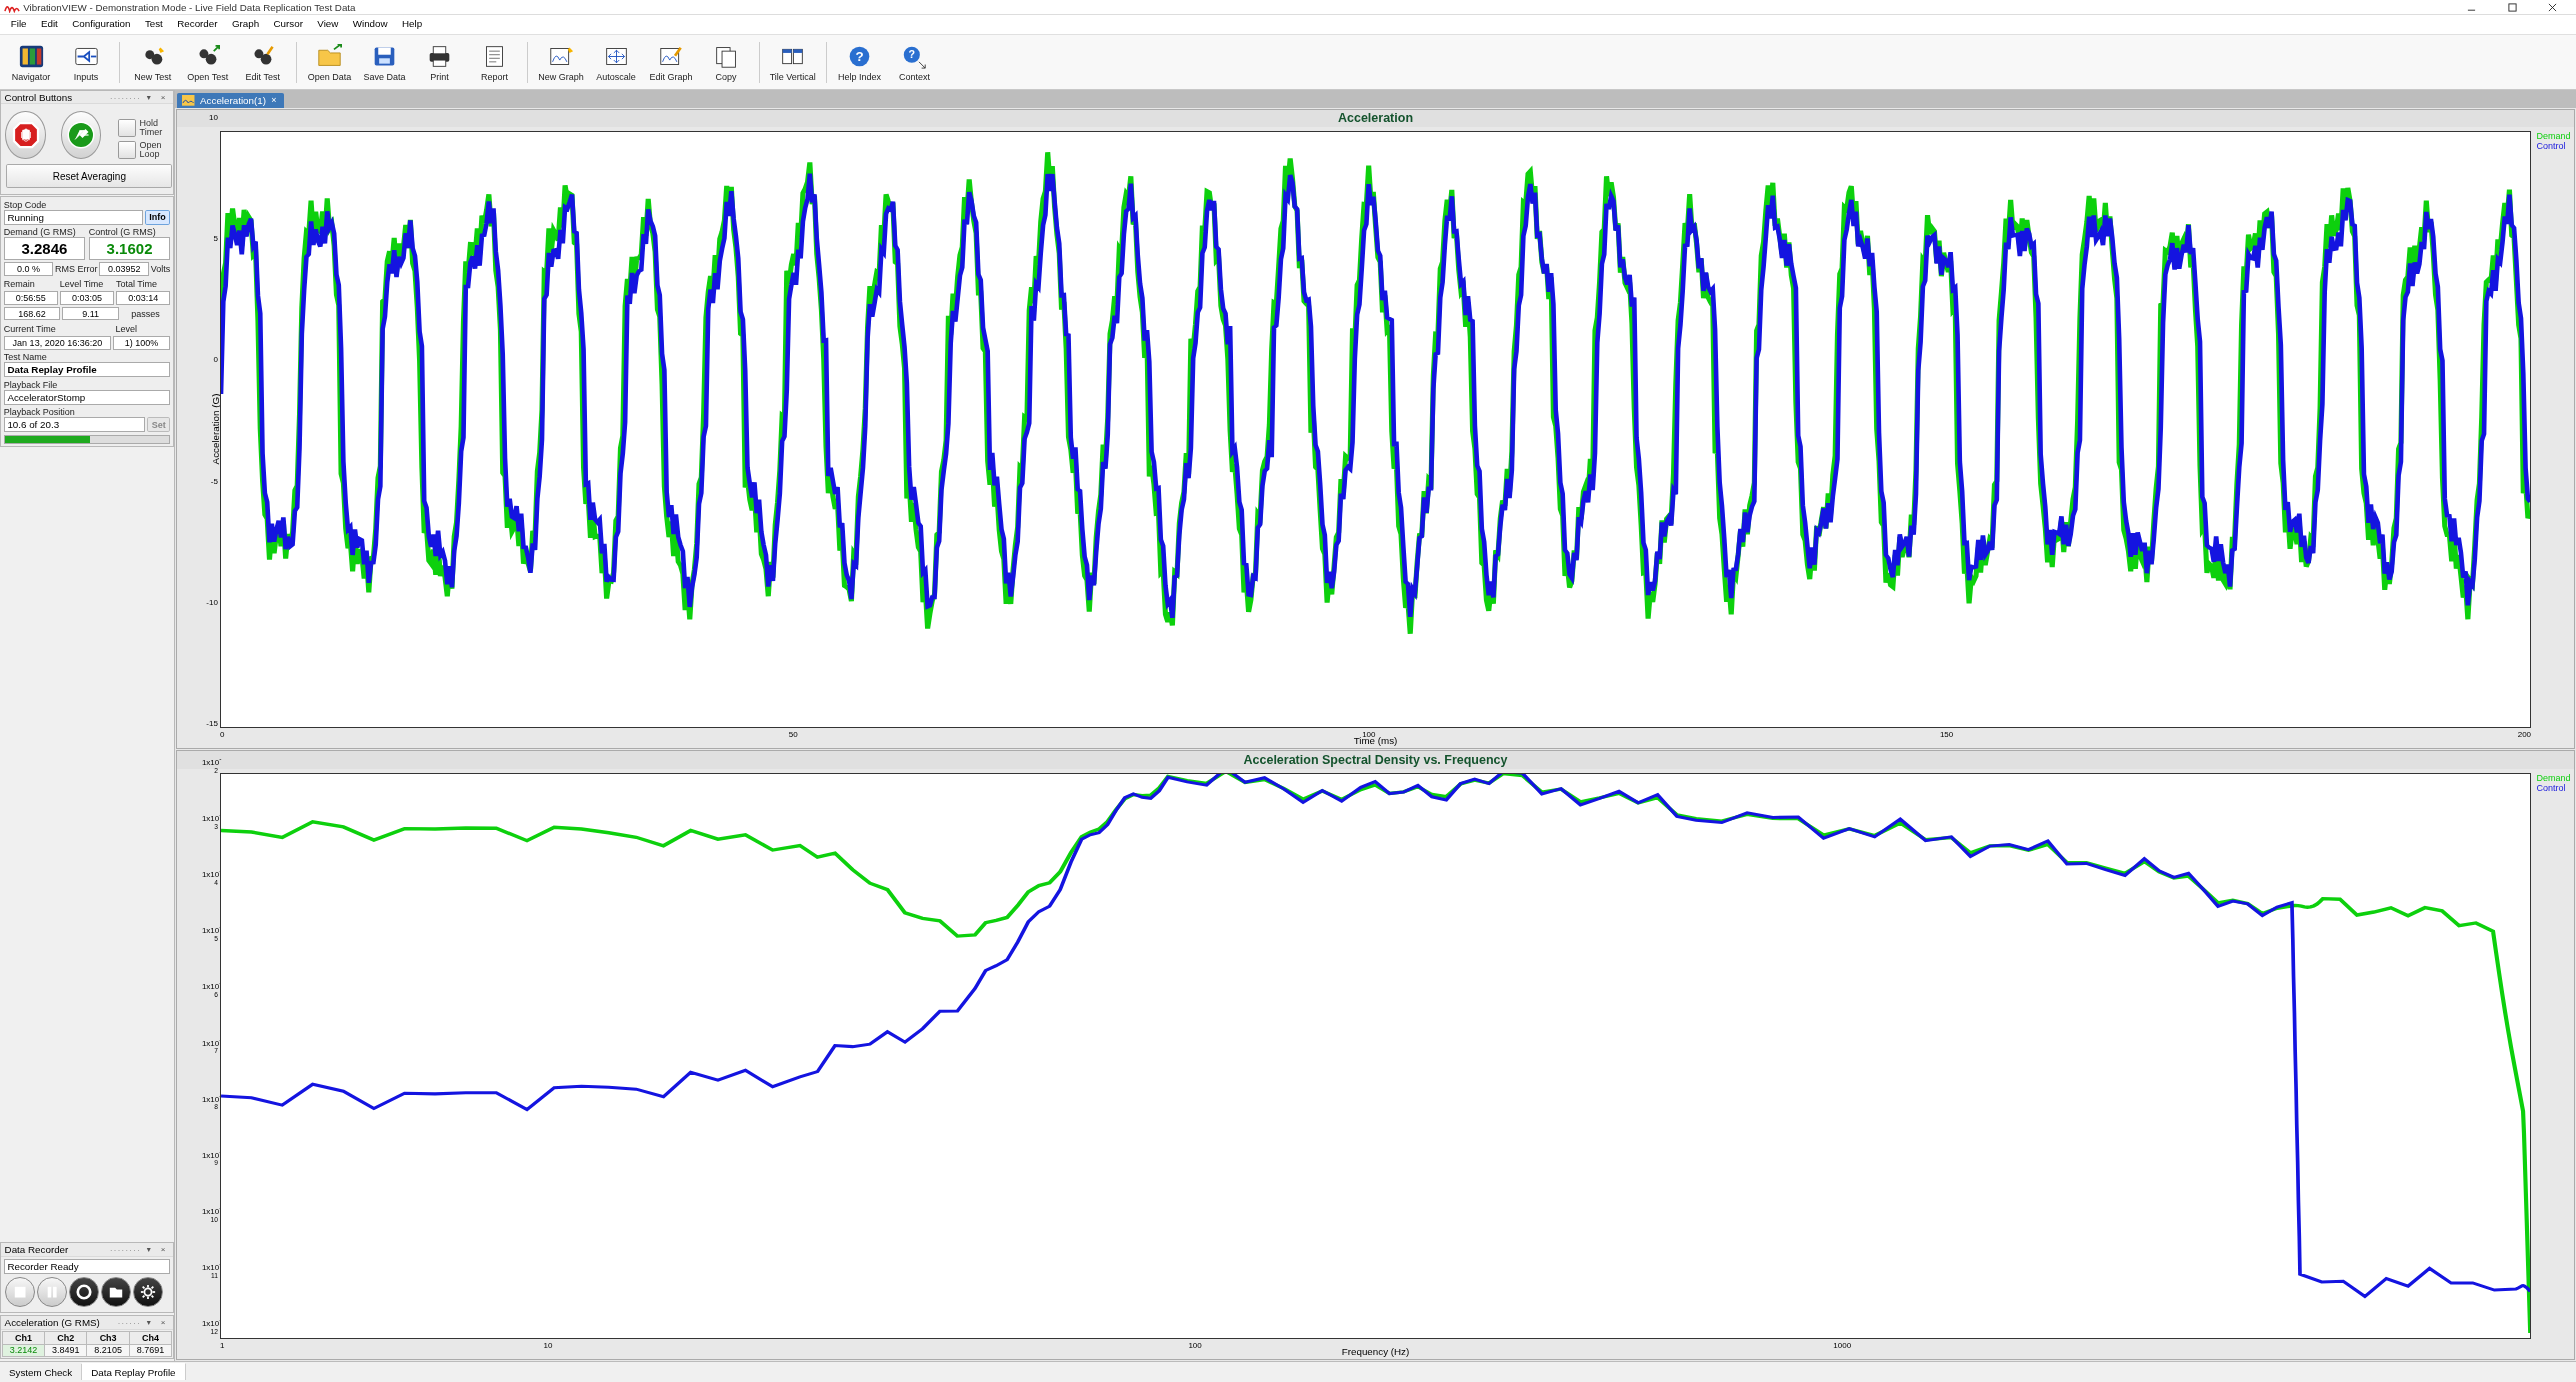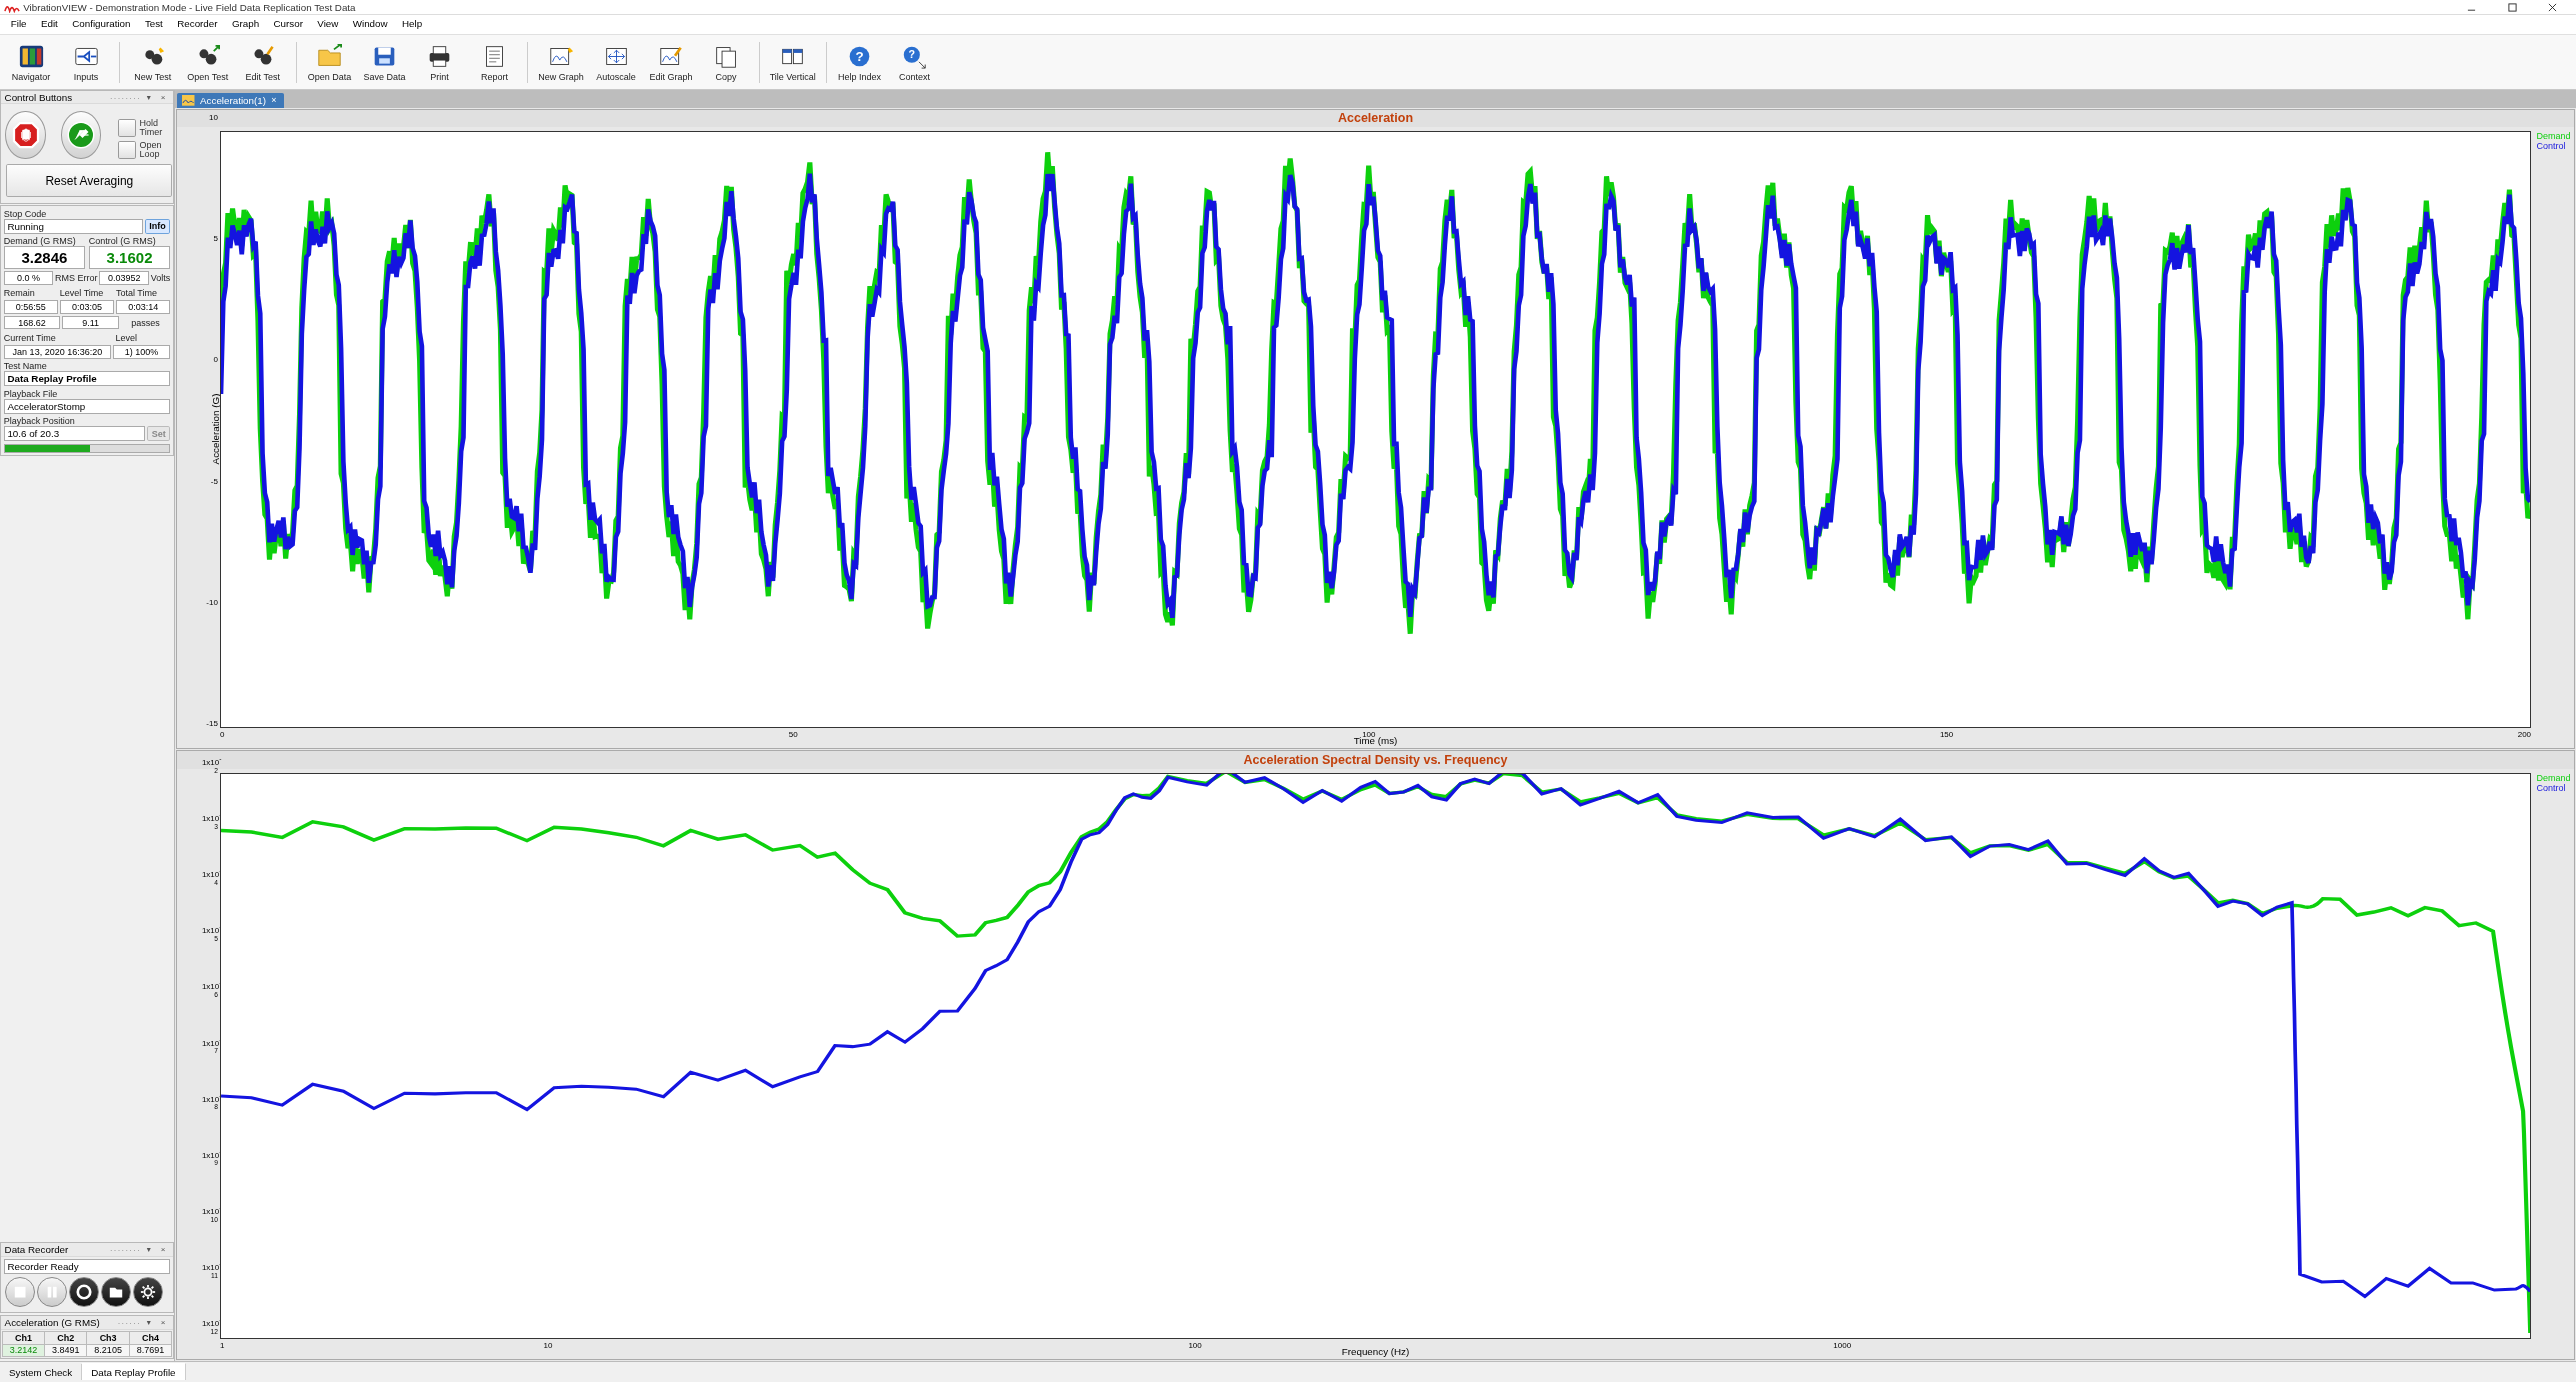--- a/index.html
+++ b/index.html
@@ -38,21 +38,21 @@
 .panel-header .dots { color: #999; letter-spacing: 0.9px; font-size:9px;}
 .panel-header .mini-btn { width: 12.5px; height: 10.7px; font-size:8px; display:inline-flex;align-items:center;justify-content:center; cursor:pointer; margin-left:1.8px; color:#555;}
 .panel-body { padding: 2.7px; }
 .ctrl-btns { display: flex; align-items: flex-end; gap: 15px; padding: 3.6px 1.8px;}
 .big-btn { width: 48px; height: 48px; border-radius: 50%; display:flex;align-items:center;justify-content:center; background: linear-gradient(#fdfdfd,#d2d2d2); border:0.9px solid #999; cursor:pointer;}
 .stop-icon { width:30px; height:30px; }
 .run-icon { width:30px; height:30px; }
 .chk-col { display:flex; flex-direction:column; gap:3.6px; margin-left:1.8px;}
 .chk-row { display:flex; align-items:center; gap:3.6px; font-size:9px; color:#333; }
 .chk-box { width:18px;height:18px;border:0.9px solid #999;background:linear-gradient(#fff,#e2e2e2);border-radius:1.8px;}
-.reset-btn { width: 166px; margin: 1.8px 2.7px 2.7px 2.7px; height:33px; background: linear-gradient(#fdfdfd,#e6e6e6); border:0.9px solid #aaa; font-size:12px; cursor:pointer; border-radius:1.8px;}
+.reset-btn { width: 166px; margin: 1.8px 2.7px 2.7px 2.7px; height:24px; background: linear-gradient(#fdfdfd,#e6e6e6); border:0.9px solid #aaa; font-size:10px; cursor:pointer; border-radius:1.8px;}
 .lbl { font-size: 9px; color: #222; }
 .val-box { background:#fff; border:0.9px solid #aaa; padding:0.9px 2.7px; font-size:9.8px; }
 .small-row { display:flex; gap:1.8px; align-items:center; margin-top:1.8px;}
 .small-row .val-box { flex:1; text-align:center; font-size:9px; }
 .rms-row { display:flex; gap:3.6px; margin-top:0.9px;}
 .rms-cell { flex:1; }
 .rms-big { font-size: 15px; font-weight: bold; text-align:center; background:#fff; border:0.9px solid #aaa; padding:1.8px 0;}
 .green-text { color: #0a8a0a; }
 .info-btn { background:#d8e8ff;border:0.9px solid #6ea3dc;font-size:9px;padding:0 3.6px;cursor:pointer;border-radius:1.8px;font-weight:bold;}
 .progress-outer { height:9px; background:#ddd; border:0.9px solid #aaa; margin-top:2.7px;}
@@ -66,21 +66,21 @@
 .accel-tbl th { background:#ececec;}
 .accel-tbl td.sel { background:#dff2df; }
 
 .right-col { flex:1; display:flex; flex-direction:column; min-width:0;}
 .tab-strip { height:18px; background:#bdbdbd; display:flex; align-items:flex-end; padding-left:1.8px;}
 .tab { background:#3e78b8; color:#fff; font-size:9.8px; padding:1.8px 7.2px 1.8px 5.4px; display:flex;align-items:center;gap:5.4px;border-radius:1.8px 1.8px 0 0; cursor:pointer;}
 .tab .tab-x { font-size:9px; cursor:pointer;}
 .tab .tab-icon { width:12.5px;height:10.7px;display:inline-block;}
 .graph-pane { flex:1; display:flex; flex-direction:column; min-height:0; background:#e8e8e8; padding:0px; }
 .chart-box { background:#e8e8e8; border:0.9px solid #aaa; flex:1; display:flex; flex-direction:column; min-height:0; position:relative; margin:0.9px;}
-.chart-title { text-align:center; font-size:12.5px; font-weight:bold; color:#c2410c; padding:1.8px 0; background:#e0e0e0;}
+.chart-title { text-align:center; font-size:12.5px; font-weight:bold; color:#14532d; padding:1.8px 0; background:#e0e0e0;}
 .legend { position:absolute; right:3.6px; top:21.5px; font-size:9px; }
 .legend .demand { color: #0dd00d; }
 .legend .control { color: #1818dd; }
 .plot-canvas { flex:1; background:#fff; margin:3.6px 43px 19.7px 43px; border:0.9px solid #333; position:relative; overflow:hidden;}
 .y-axis-label { position:absolute; left:3.6px; top:50%; transform: translateY(-50%) rotate(-90deg); transform-origin:center; font-size:9.8px; white-space:nowrap;}
 .x-axis-label { position:absolute; bottom:1.8px; left:50%; transform:translateX(-50%); font-size:9.8px;}
 .y-ticks { position:absolute; left:25px; top:3.6px; bottom:19.7px; width:16px; display:flex; flex-direction:column; justify-content:space-between; font-size:8px; text-align:right;}
 .x-ticks { position:absolute; left:43px; right:43px; bottom:9px; display:flex; justify-content:space-between; font-size:8px;}
 svg.plot-svg { width:100%; height:100%; display:block;}
 

